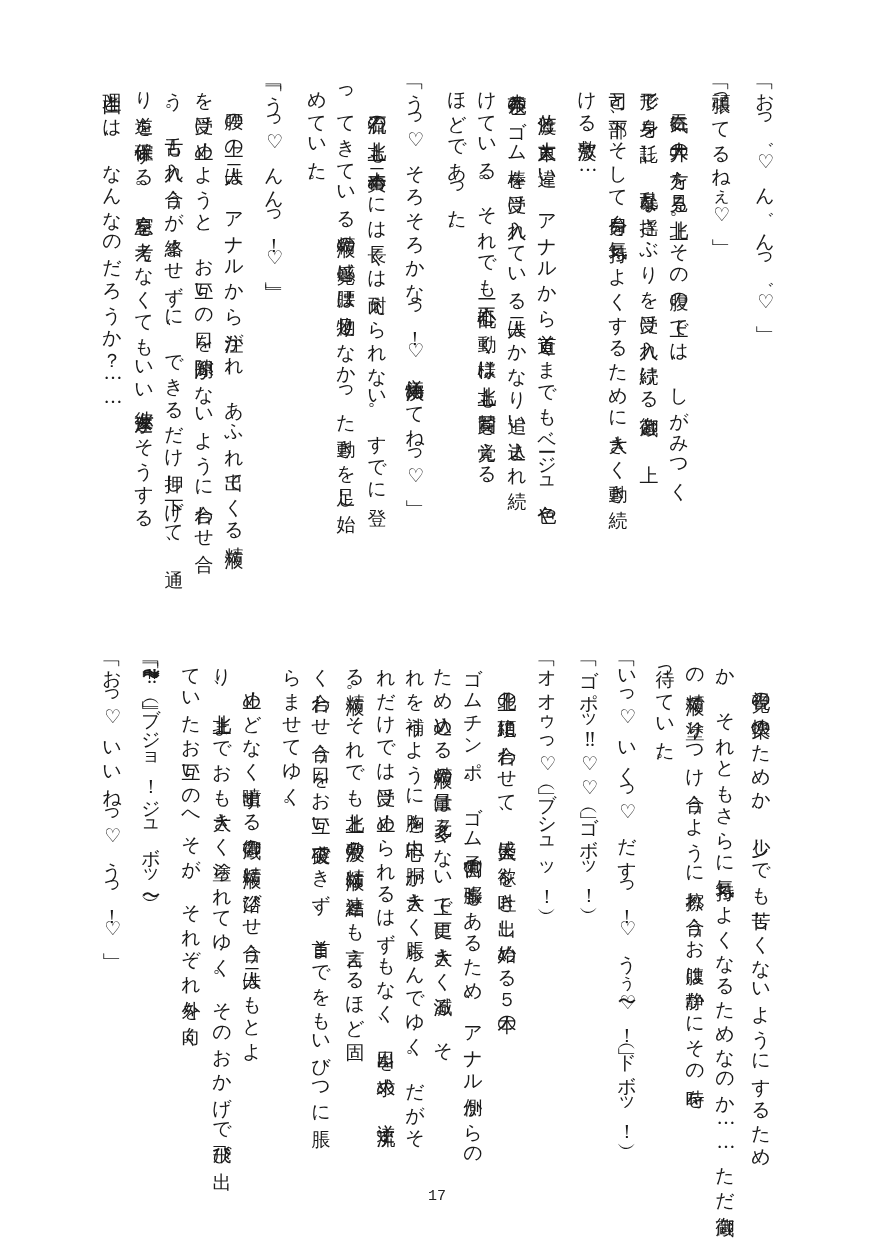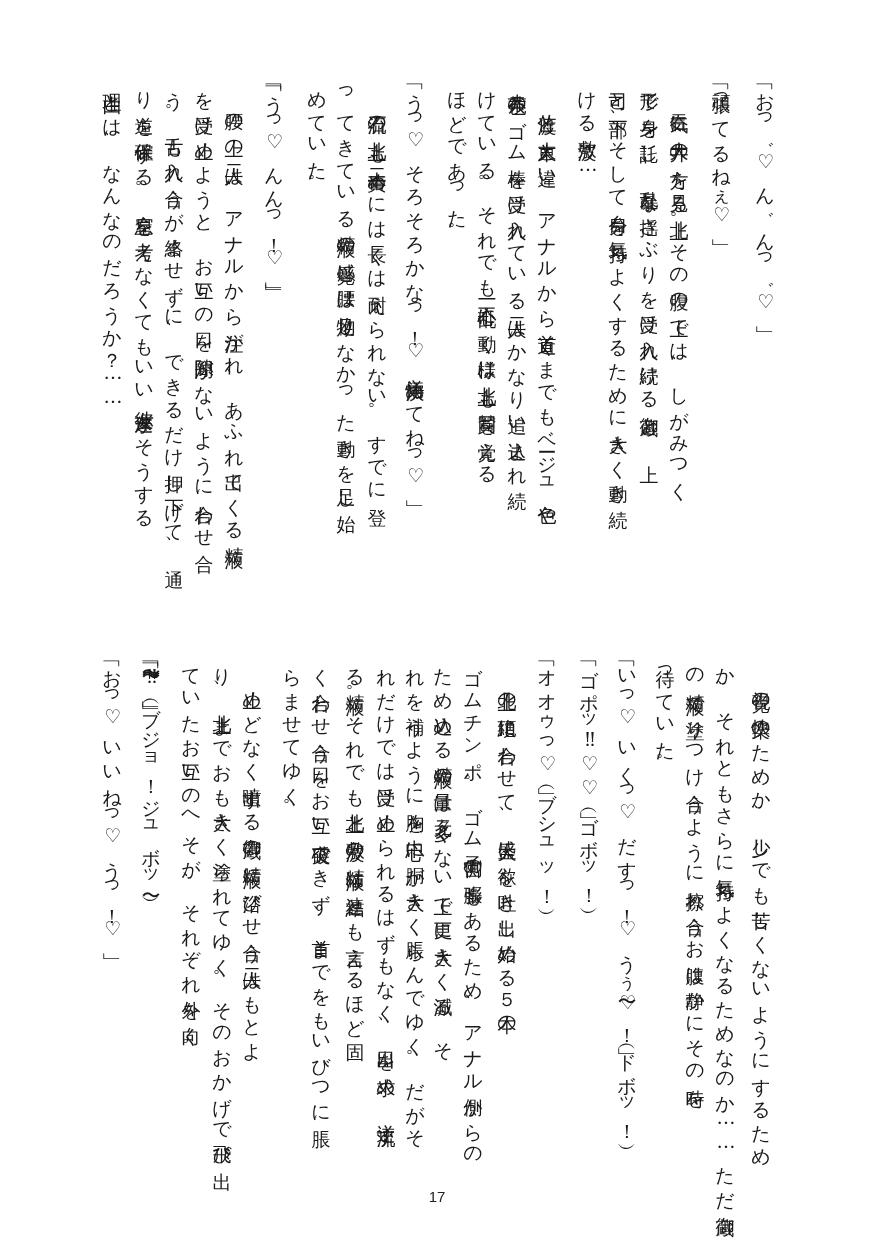--- a/index.html
+++ b/index.html
@@ -16,21 +16,21 @@
       color: #1a1a1a;
       white-space: nowrap;
       width: 24px;
       margin-left: -12px;
     }
     .page-number {
       position: absolute;
       left: 0; width: 874px;
       top: 1188px;
       text-align: center;
-      font-family: Liberation Sans, sans-serif;
+      font-family: Liberation Mono, monospace;
       font-size: 15px;
       color: #222222;
     }
   </style>
 </head>
 <body>
 
 <div class="page">
   <div id="top-band">
       <div class="col" style="left: 766px; top: 78px;">「おっ゛♡ん゛んっ゛♡」</div>

